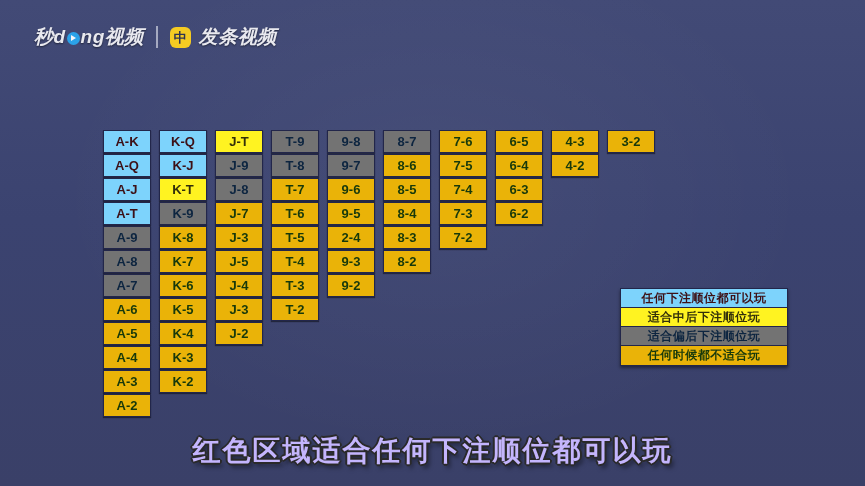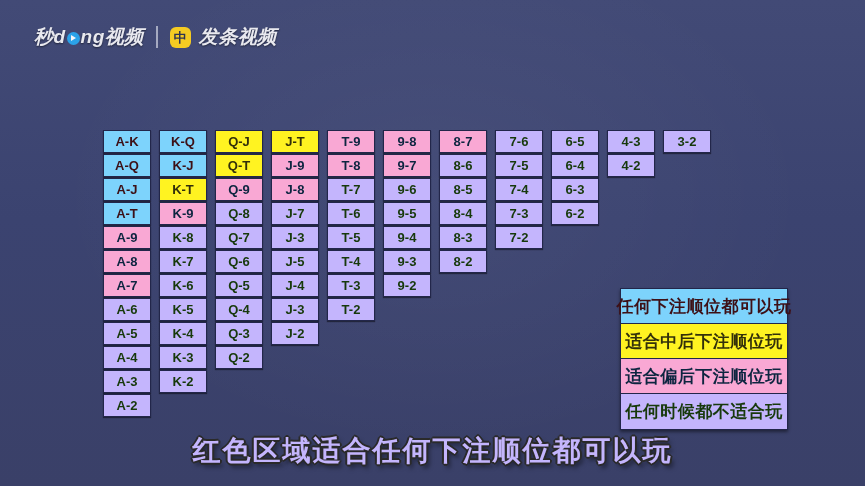--- a/index.html
+++ b/index.html
@@ -72,35 +72,35 @@
   .cell{
     width:48px; height:23px;
     display:flex; align-items:center; justify-content:center;
     font-size:13px; font-weight:bold; color:#17331b;
     border:1.5px solid #22264a;
     box-shadow:0 1px 1px rgba(0,0,0,.45);
     line-height:1;
   }
   .c-red   { background:#7dd3fc; color:#3d1016; }
   .c-yellow{ background:#fff321; color:#33300a; }
-  .c-blue  { background:#f9a8d4; color:#0d2540; }
-  .c-green { background:#c4b5fd; color:#17390b; }
+  .c-blue  { background:#737373; color:#0d2540; }
+  .c-green { background:#eab308; color:#17390b; }
 
   
   #legend{
     position:absolute; left:620px; top:288px;
     width:168px;
     display:flex; flex-direction:column;
     border:1.5px solid #22264a;
     box-shadow:0 2px 3px rgba(0,0,0,.45);
   }
   .legend-row{
-    height:35px;
+    height:19px;
     display:flex; align-items:center; justify-content:center;
-    font-size:17px; font-weight:bold; letter-spacing:.5px;
+    font-size:12px; font-weight:bold; letter-spacing:.5px;
     border-bottom:1.5px solid #22264a;
     white-space:nowrap;
   }
   .legend-row:last-child{ border-bottom:none; }
 
   
   .caption{
     position:absolute; left:0; right:0; top:432px;
     text-align:center;
     font-size:28px; font-weight:bold; letter-spacing:2px;
@@ -148,32 +148,20 @@
         <div class="cell c-blue">K-9</div>
         <div class="cell c-green">K-8</div>
         <div class="cell c-green">K-7</div>
         <div class="cell c-green">K-6</div>
         <div class="cell c-green">K-5</div>
         <div class="cell c-green">K-4</div>
         <div class="cell c-green">K-3</div>
         <div class="cell c-green">K-2</div>
       </div>
       <div class="grid-col">
-        <div class="cell c-yellow">Q-J</div>
-        <div class="cell c-yellow">Q-T</div>
-        <div class="cell c-blue">Q-9</div>
-        <div class="cell c-green">Q-8</div>
-        <div class="cell c-green">Q-7</div>
-        <div class="cell c-green">Q-6</div>
-        <div class="cell c-green">Q-5</div>
-        <div class="cell c-green">Q-4</div>
-        <div class="cell c-green">Q-3</div>
-        <div class="cell c-green">Q-2</div>
-      </div>
-      <div class="grid-col">
         <div class="cell c-yellow">J-T</div>
         <div class="cell c-blue">J-9</div>
         <div class="cell c-blue">J-8</div>
         <div class="cell c-green">J-7</div>
         <div class="cell c-green">J-3</div>
         <div class="cell c-green">J-5</div>
         <div class="cell c-green">J-4</div>
         <div class="cell c-green">J-3</div>
         <div class="cell c-green">J-2</div>
       </div>
@@ -185,21 +173,21 @@
         <div class="cell c-green">T-5</div>
         <div class="cell c-green">T-4</div>
         <div class="cell c-green">T-3</div>
         <div class="cell c-green">T-2</div>
       </div>
       <div class="grid-col">
         <div class="cell c-blue">9-8</div>
         <div class="cell c-blue">9-7</div>
         <div class="cell c-green">9-6</div>
         <div class="cell c-green">9-5</div>
-        <div class="cell c-green">9-4</div>
+        <div class="cell c-green">2-4</div>
         <div class="cell c-green">9-3</div>
         <div class="cell c-green">9-2</div>
       </div>
       <div class="grid-col">
         <div class="cell c-blue">8-7</div>
         <div class="cell c-green">8-6</div>
         <div class="cell c-green">8-5</div>
         <div class="cell c-green">8-4</div>
         <div class="cell c-green">8-3</div>
         <div class="cell c-green">8-2</div>

